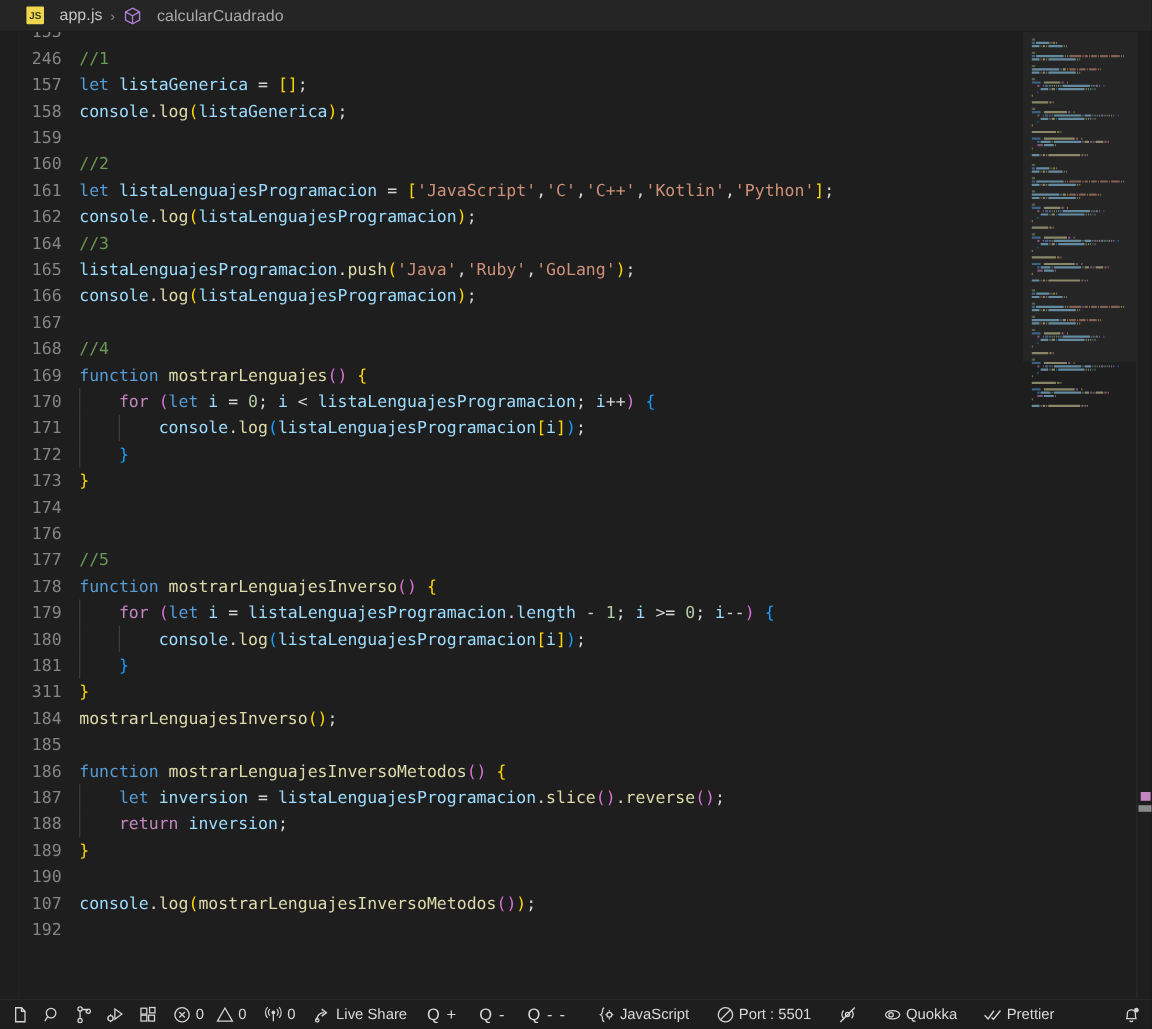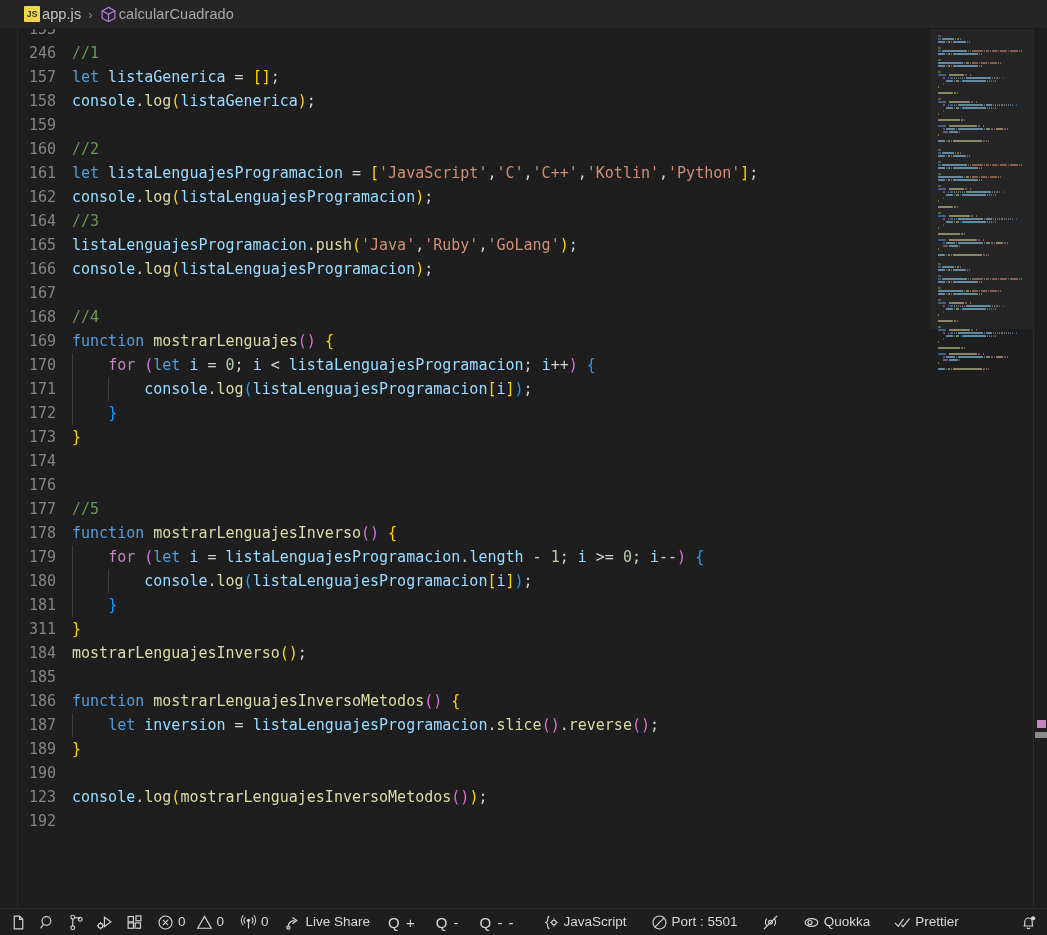--- a/index.html
+++ b/index.html
@@ -24,21 +24,21 @@
     flex: 0 0 29px;
     background: #252526;
     border-bottom: 1px solid #1b1b1b;
     display: flex;
     align-items: center;
     padding-left: 24px;
     gap: 6px;
     position: relative;
     z-index: 5;
   }
-  .bc-seg { display: flex; align-items: center; gap: 2px; }
+  .bc-seg { display: flex; align-items: flex-end; gap: 14px; }
   .bc-label {
     font-size: 14.5px;
     color: #a9a9a9;
     font-family: "Liberation Sans", sans-serif;
     letter-spacing: .1px;
   }
   .bc-label.file { color: #c5c5c5; }
   .bc-sep { color: #8a8a8a; font-size: 13px; padding: 0 1px; }
   .js-badge {
     width: 16px; height: 16px;
@@ -252,23 +252,24 @@
           <div class="line"><span class="ln">177</span><span class="code"><span class="t-com">//5</span></span></div>
           <div class="line"><span class="ln">178</span><span class="code"><span class="t-kw">function</span><span class="t-op"> </span><span class="t-fn">mostrarLenguajesInverso</span><span class="t-p2">()</span><span class="t-op"> </span><span class="t-pl">{</span></span></div>
           <div class="line"><span class="ln">179</span><span class="code"><span class="t-op">    </span><span class="t-kw2">for</span><span class="t-op"> </span><span class="t-p2">(</span><span class="t-kw">let</span><span class="t-var"> i </span><span class="t-op">= </span><span class="t-var">listaLenguajesProgramacion</span><span class="t-op">.</span><span class="t-var">length</span><span class="t-op"> - </span><span class="t-num">1</span><span class="t-op">; </span><span class="t-var">i </span><span class="t-op">&gt;= </span><span class="t-num">0</span><span class="t-op">; </span><span class="t-var">i</span><span class="t-op">--</span><span class="t-p2">)</span><span class="t-op"> </span><span class="t-p3">{</span><span class="iguide" style="left: 0px;"></span></span></div>
           <div class="line"><span class="ln">180</span><span class="code"><span class="t-op">        </span><span class="t-var">console</span><span class="t-op">.</span><span class="t-fn">log</span><span class="t-p3">(</span><span class="t-var">listaLenguajesProgramacion</span><span class="t-pl">[</span><span class="t-var">i</span><span class="t-pl">]</span><span class="t-p3">)</span><span class="t-op">;</span><span class="iguide" style="left: 0px;"></span><span class="iguide" style="left: 36.12px;"></span></span></div>
           <div class="line"><span class="ln">181</span><span class="code"><span class="t-op">    </span><span class="t-p3">}</span><span class="iguide" style="left: 0px;"></span></span></div>
           <div class="line"><span class="ln">311</span><span class="code"><span class="t-pl">}</span></span></div>
           <div class="line"><span class="ln">184</span><span class="code"><span class="t-fn">mostrarLenguajesInverso</span><span class="t-pl">()</span><span class="t-op">;</span></span></div>
           <div class="line"><span class="ln">185</span><span class="code"></span></div>
           <div class="line"><span class="ln">186</span><span class="code"><span class="t-kw">function</span><span class="t-op"> </span><span class="t-fn">mostrarLenguajesInversoMetodos</span><span class="t-p2">()</span><span class="t-op"> </span><span class="t-pl">{</span></span></div>
           <div class="line"><span class="ln">187</span><span class="code"><span class="t-op">    </span><span class="t-kw">let</span><span class="t-var"> inversion </span><span class="t-op">= </span><span class="t-var">listaLenguajesProgramacion</span><span class="t-op">.</span><span class="t-fn">slice</span><span class="t-p2">()</span><span class="t-op">.</span><span class="t-fn">reverse</span><span class="t-p2">()</span><span class="t-op">;</span><span class="iguide" style="left: 0px;"></span></span></div>
+          <div class="line"><span class="ln">188</span><span class="code"><span class="t-op">    </span><span class="t-kw2">return</span><span class="t-var"> inversion</span><span class="t-op">;</span><span class="iguide" style="left: 0px;"></span></span></div>
           <div class="line"><span class="ln">189</span><span class="code"><span class="t-pl">}</span></span></div>
           <div class="line"><span class="ln">190</span><span class="code"></span></div>
-          <div class="line"><span class="ln">123</span><span class="code"><span class="t-var">console</span><span class="t-op">.</span><span class="t-fn">log</span><span class="t-pl">(</span><span class="t-fn">mostrarLenguajesInversoMetodos</span><span class="t-p2">()</span><span class="t-pl">)</span><span class="t-op">;</span></span></div>
+          <div class="line"><span class="ln">107</span><span class="code"><span class="t-var">console</span><span class="t-op">.</span><span class="t-fn">log</span><span class="t-pl">(</span><span class="t-fn">mostrarLenguajesInversoMetodos</span><span class="t-p2">()</span><span class="t-pl">)</span><span class="t-op">;</span></span></div>
           <div class="line"><span class="ln">192</span><span class="code"></span></div>
         </div>
     </div>
 
     <div class="minimap">
       <div class="mm-slider"></div>
       <div class="mm-canvas" id="mm-canvas">
           <div class="mm-row"></div>
           <div class="mm-row">
             <div class="mm-seg" style="width: 2.85px; background: rgb(85, 115, 74);"></div>

